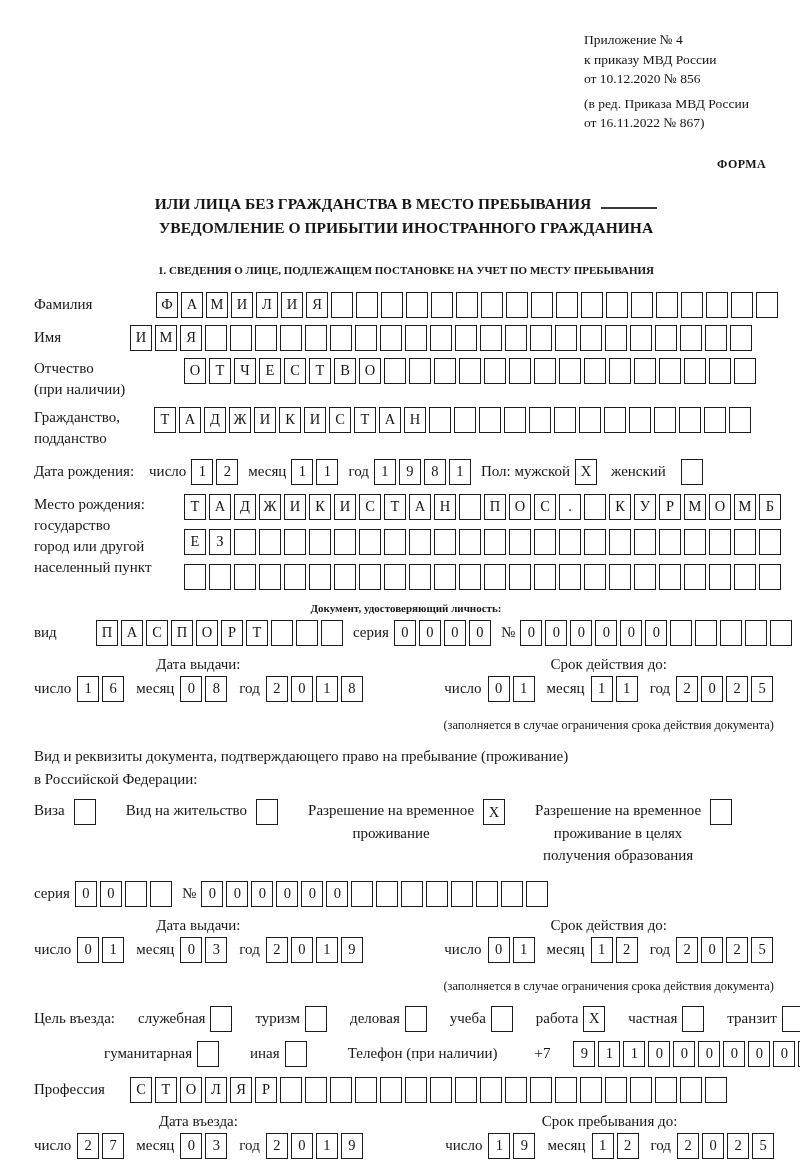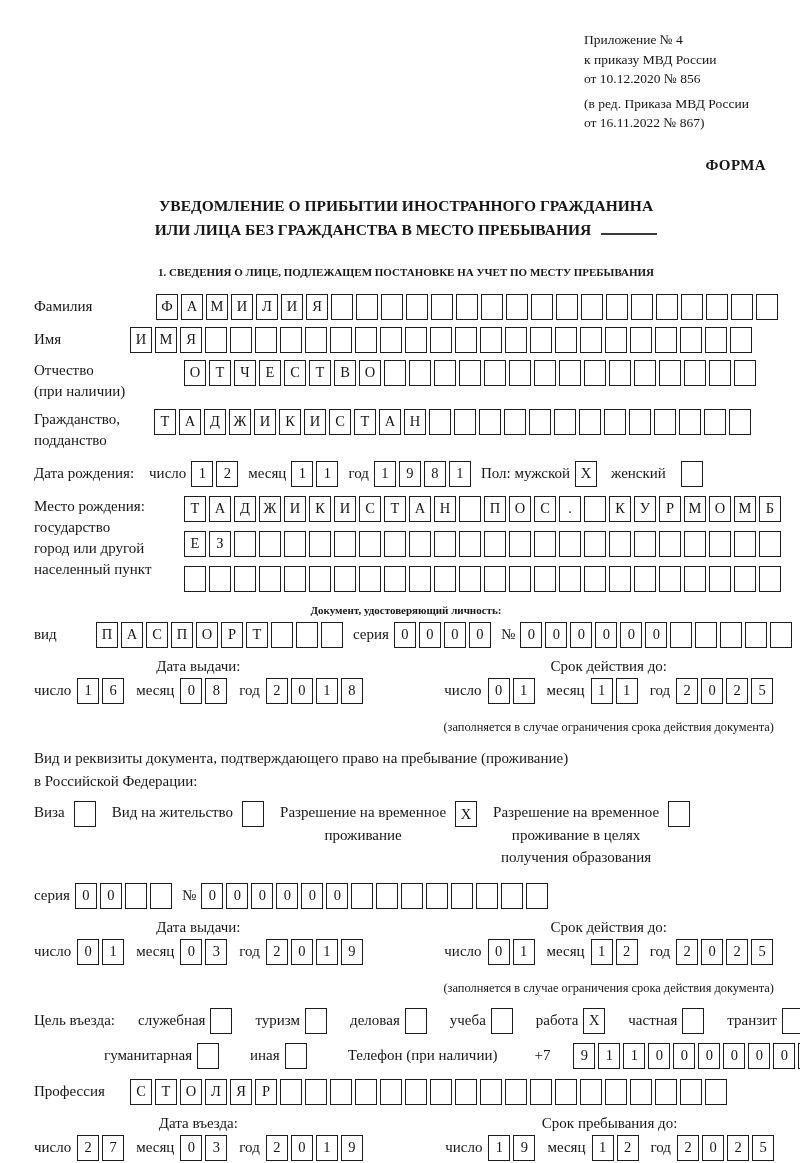--- a/index.html
+++ b/index.html
@@ -4,21 +4,21 @@
 <style>
   * { margin:0; padding:0; box-sizing:border-box; }
   html,body { background:#ffffff; }
   .page {
     width:800px; min-height:1163px; margin:0 auto; background:#fff;
     font-family:"Liberation Serif", serif; color:#161616;
     padding:30px 22px 18px 34px; position:relative;
   }
   .hdr-block { margin-left:550px; font-size:13.5px; line-height:1.45; white-space:pre-line; }
   .hdr-block.second { margin-top:5px; }
-  .forma { text-align:right; font-weight:bold; font-size:15px; margin-top:24px; padding-right:12px; letter-spacing:.4px; }
+  .forma { text-align:right; font-weight:bold; font-size:12px; margin-top:24px; padding-right:12px; letter-spacing:.4px; }
   .title { margin-top:20px; text-align:center; font-weight:bold; font-size:15.5px; line-height:1.55; }
   .blank-underline { display:inline-block; width:56px; border-bottom:2px solid #3a3a3a; height:13px; margin-left:10px; }
   .sec-head { margin-top:24px; text-align:center; font-weight:bold; font-size:11px; }
 
   .row { display:flex; align-items:center; margin-top:7px; }
   .row.top { align-items:flex-start; }
   .lbl { font-size:15px; line-height:1.4; white-space:pre-line; flex:none; }
   .w96 {width:96px;} .w120 {width:120px;} .w150 {width:150px;} .w62 {width:62px;}
   .cells { display:inline-flex; gap:3px; flex:none; }
   .cell {
@@ -32,21 +32,21 @@
   .doc-head { text-align:center; font-weight:bold; font-size:11px; margin-top:12px; }
 
   .dates-row { display:flex; justify-content:space-between; margin-top:10px; padding-right:4px; }
   .dgroup { display:flex; flex-direction:column; align-items:center; }
   .dg-head { font-size:15px; margin-bottom:3px; }
   .dg-line { display:flex; align-items:center; gap:4px; font-size:15px; }
   .dg-line .t { margin:0 2px 0 8px; } .dg-line .t.first { margin-left:0; }
   .dg-note { font-size:12.4px; margin-top:16px; }
 
   .intro { font-size:15px; margin-top:12px; line-height:1.55; }
-  .res-row { display:flex; align-items:flex-start; margin-top:8px; gap:16px; }
+  .res-row { display:flex; align-items:flex-start; margin-top:8px; gap:30px; }
   .res-item { display:flex; align-items:flex-start; gap:9px; }
   .res-item .t { font-size:15px; white-space:pre-line; text-align:center; line-height:1.5; }
   .purpose-row { display:flex; align-items:center; margin-top:12px; gap:23px; flex-wrap:nowrap; }
   .purpose-row .t { font-size:15px; flex:none; }
   .p-item { display:flex; align-items:center; gap:5px; }
   .indent70 { margin-left:70px; }
   .mig-gap { margin-left:42px; }
 </style>
 </head>
 <body>
@@ -54,22 +54,22 @@
 <div class="page">
 
   <div class="hdr-block">Приложение № 4
 к приказу МВД России
 от 10.12.2020 № 856</div>
   <div class="hdr-block second">(в ред. Приказа МВД России
 от 16.11.2022 № 867)</div>
   <div class="forma">ФОРМА</div>
 
   <div class="title">
+    <div><span>ИЛИ ЛИЦА БЕЗ ГРАЖДАНСТВА В МЕСТО ПРЕБЫВАНИЯ</span><span class="blank-underline"></span></div>
     <div>УВЕДОМЛЕНИЕ О ПРИБЫТИИ ИНОСТРАННОГО ГРАЖДАНИНА</div>
-    <div><span>ИЛИ ЛИЦА БЕЗ ГРАЖДАНСТВА В МЕСТО ПРЕБЫВАНИЯ</span><span class="blank-underline"></span></div>
   </div>
 
   <div class="sec-head">1. СВЕДЕНИЯ О ЛИЦЕ, ПОДЛЕЖАЩЕМ ПОСТАНОВКЕ НА УЧЕТ ПО МЕСТУ ПРЕБЫВАНИЯ</div>
 
   <div class="row" style="margin-top:16px;justify-content:space-between;">
     <span class="lbl w96">Фамилия</span>
     <span class="cells">
         <span class="cell">Ф</span>
         <span class="cell">А</span>
         <span class="cell">М</span>

